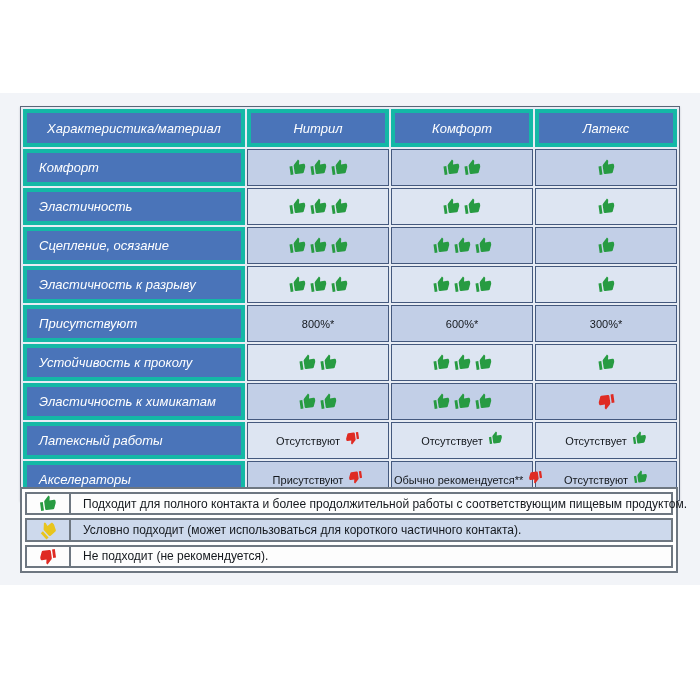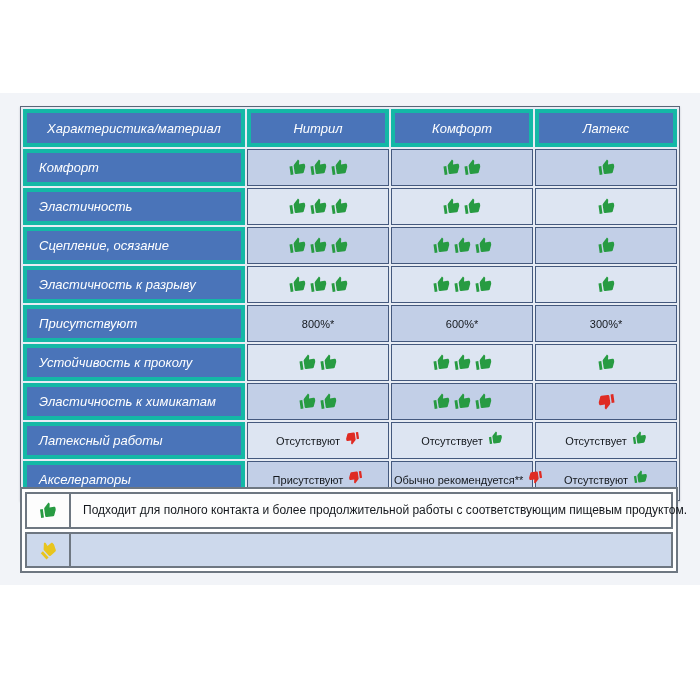--- a/index.html
+++ b/index.html
@@ -277,15 +277,24 @@
             </svg></span>
         </div>
       <div class="ltext">Подходит для полного контакта и более продолжительной работы с соответствующим пищевым продуктом.</div>
     </div>
     <div class="lrow alt">
       <div class="licon">
           <span class="thumbwrap legend-size"><svg viewBox="0 0 24 24" class="thumb neutral">
               <path d="M1 21h4V9H1v12zM23 10c0-1.1-.9-2-2-2h-6.31l.95-4.57.03-.32c0-.41-.17-.79-.44-1.06L14.17 1 7.58 7.59C7.22 7.95 7 8.45 7 9v10c0 1.1.9 2 2 2h9c.83 0 1.54-.5 1.84-1.22l3.02-7.05c.09-.23.14-.47.14-.73v-2z" fill="currentColor"></path>
             </svg></span>
         </div>
+      <div class="ltext">Условно подходит (может использоваться для короткого частичного контакта).</div>
+    </div>
+    <div class="lrow">
+      <div class="licon">
+          <span class="thumbwrap legend-size"><svg viewBox="0 0 24 24" class="thumb down">
+              <path d="M1 21h4V9H1v12zM23 10c0-1.1-.9-2-2-2h-6.31l.95-4.57.03-.32c0-.41-.17-.79-.44-1.06L14.17 1 7.58 7.59C7.22 7.95 7 8.45 7 9v10c0 1.1.9 2 2 2h9c.83 0 1.54-.5 1.84-1.22l3.02-7.05c.09-.23.14-.47.14-.73v-2z" fill="currentColor"></path>
+            </svg></span>
+        </div>
+      <div class="ltext">Не подходит (не рекомендуется).</div>
     </div>
   </div>
 </div>
 
 </body></html>

